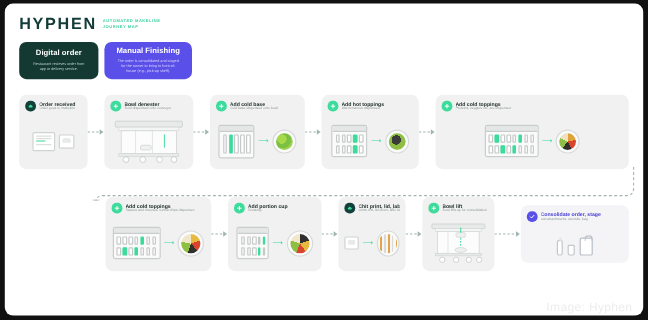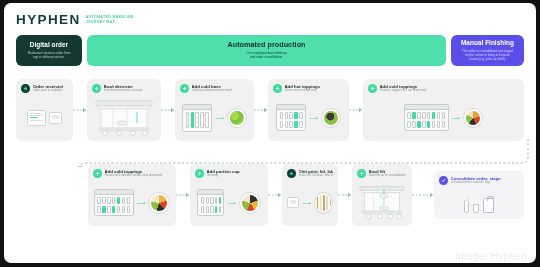--- a/index.html
+++ b/index.html
@@ -141,25 +141,20 @@
       <div class="logo">HYPHEN</div>
       <div class="logo-sub">AUTOMATED MAKELINE
 JOURNEY MAP</div>
     </div>
 
     <div class="phases">
       <div class="phase phase-digital">
         <div class="phase-title">Digital order</div>
         <div class="phase-sub">Restaurant recieves order from
 app or delivery service.</div>
-      </div>
-      <div class="phase phase-auto">
-        <div class="phase-title">Automated production</div>
-        <div class="phase-sub">One employee does finishing
-and order consolidation.</div>
       </div>
       <div class="phase phase-manual">
         <div class="phase-title">Manual Finishing</div>
         <div class="phase-sub">The order is consolidated and staged
 for the runner to bring to front-of-
 house (e.g., pick-up shelf).</div>
       </div>
     </div>
 
     <div class="row row1">

